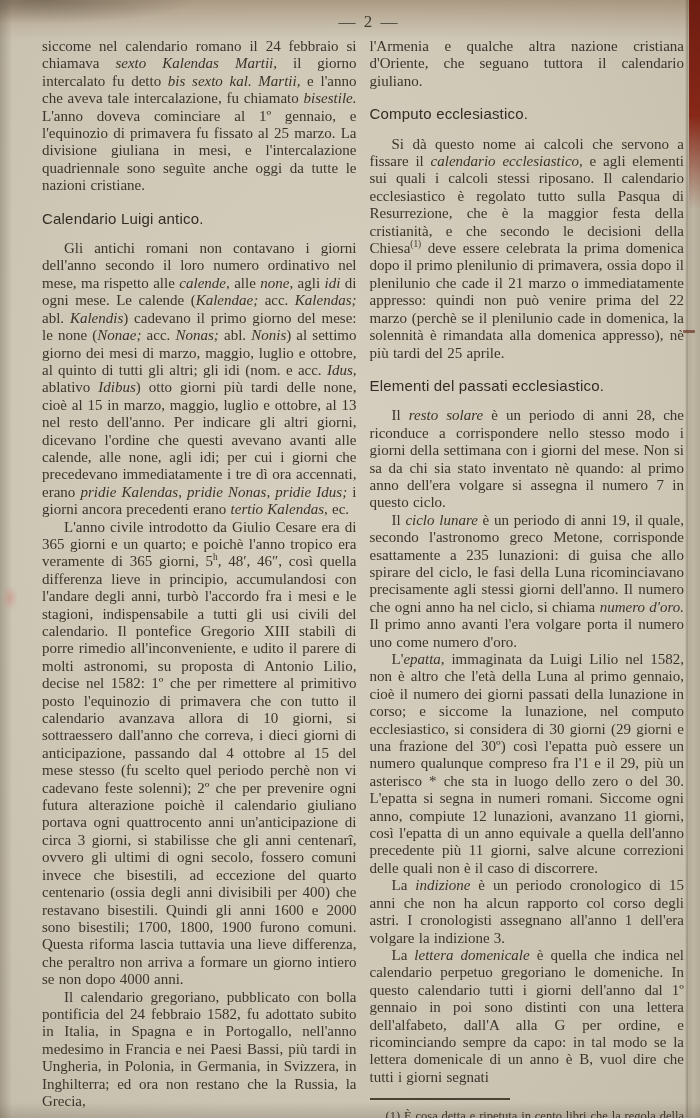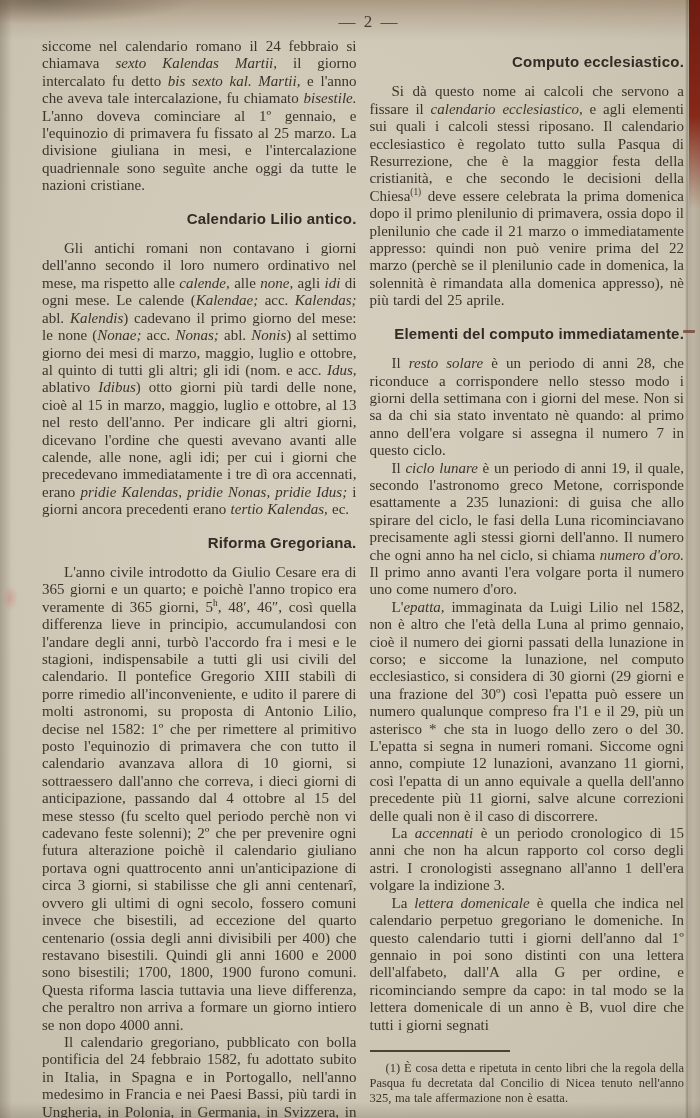--- a/index.html
+++ b/index.html
@@ -52,22 +52,22 @@
     font-size:17px; letter-spacing:2px; color:#453e33;
   }
   
   .content {
     position:absolute; top:38px; left:42px; right:16px; bottom:0;
     display:flex; gap:13px;
   }
   .col { flex:1 1 0; font-size:15px; line-height:17.4px; text-align:justify;
          display:flex; flex-direction:column; }
   .heading {
-    font-family:"Liberation Sans", sans-serif; font-weight:bold;
-    font-size:15px; text-align:right; text-indent:0;
+    font-family:"Liberation Sans", sans-serif; font-weight:normal;
+    font-size:15px; text-align:left; text-indent:0;
     margin:15px 0 13px; color:#322c24; letter-spacing:0.2px;
   }
   .para { margin:0; word-spacing:0.5px; }
   .para.indent { text-indent:22px; }
   .it { font-style:italic; }
   .sup { vertical-align:super; font-size:0.62em; line-height:0; }
   .footnote-wrap { margin-top:auto; padding-bottom:12px; }
   .footnote-rule { width:140px; border:none; border-top:2px solid #4a4234; margin:12px 0 9px; }
   .footnote { font-size:12.5px; line-height:15px; }
   .footnote .para.indent { text-indent:16px; }
@@ -84,36 +84,36 @@
   <div class="bottom-shade"></div>
   <div class="margin-mark"></div>
   <div class="pink-smudge"></div>
 
   <div class="page-number">— 2 —</div>
 
   <div class="content">
     <div class="col">
       <div>
           <p class="para"><span>siccome nel calendario romano il 24 febbraio si chiamava </span><span class="it">sexto Kalendas Martii,</span><span> il giorno intercalato fu detto </span><span class="it">bis sexto kal. Martii,</span><span> e l'anno che aveva tale intercalazione, fu chiamato </span><span class="it">bisestile.</span><span> L'anno doveva cominciare al 1º gennaio, e l'equinozio di primavera fu fissato al 25 marzo. La divisione giuliana in mesi, e l'intercalazione quadriennale sono seguìte anche oggi da tutte le nazioni cristiane.</span></p>
-          <h2 class="heading">Calendario Lilio antico.</h2>
+          <h2 class="heading">Calendario Luigi antico.</h2>
           <p class="para indent"><span>Gli antichi romani non contavano i giorni dell'anno secondo il loro numero ordinativo nel mese, ma rispetto alle </span><span class="it">calende,</span><span> alle </span><span class="it">none,</span><span> agli </span><span class="it">idi</span><span> di ogni mese. Le calende (</span><span class="it">Kalendae;</span><span> acc. </span><span class="it">Kalendas;</span><span> abl. </span><span class="it">Kalendis</span><span>) cadevano il primo giorno del mese: le none (</span><span class="it">Nonae;</span><span> acc. </span><span class="it">Nonas;</span><span> abl. </span><span class="it">Nonis</span><span>) al settimo giorno dei mesi di marzo, maggio, luglio e ottobre, al quinto di tutti gli altri; gli idi (nom. e acc. </span><span class="it">Idus,</span><span> ablativo </span><span class="it">Idibus</span><span>) otto giorni più tardi delle none, cioè al 15 in marzo, maggio, luglio e ottobre, al 13 nel resto dell'anno. Per indicare gli altri giorni, dicevano l'ordine che questi avevano avanti alle calende, alle none, agli idi; per cui i giorni che precedevano immediatamente i tre dì ora accennati, erano </span><span class="it">pridie Kalendas, pridie Nonas, pridie Idus;</span><span> i giorni ancora precedenti erano </span><span class="it">tertio Kalendas,</span><span> ec.</span></p>
-          <h2 class="heading">Riforma Gregoriana.</h2>
           <p class="para indent"><span>L'anno civile introdotto da Giulio Cesare era di 365 giorni e un quarto; e poichè l'anno tropico era veramente di 365 giorni, 5</span><span class="sup">h</span><span>, 48′, 46″, così quella differenza lieve in principio, accumulandosi con l'andare degli anni, turbò l'accordo fra i mesi e le stagioni, indispensabile a tutti gli usi civili del calendario. Il pontefice Gregorio XIII stabilì di porre rimedio all'inconveniente, e udito il parere di molti astronomi, su proposta di Antonio Lilio, decise nel 1582: 1º che per rimettere al primitivo posto l'equinozio di primavera che con tutto il calendario avanzava allora di 10 giorni, si sottraessero dall'anno che correva, i dieci giorni di anticipazione, passando dal 4 ottobre al 15 del mese stesso (fu scelto quel periodo perchè non vi cadevano feste solenni); 2º che per prevenire ogni futura alterazione poichè il calendario giuliano portava ogni quattrocento anni un'anticipazione di circa 3 giorni, si stabilisse che gli anni centenarî, ovvero gli ultimi di ogni secolo, fossero comuni invece che bisestili, ad eccezione del quarto centenario (ossia degli anni divisibili per 400) che restavano bisestili. Quindi gli anni 1600 e 2000 sono bisestili; 1700, 1800, 1900 furono comuni. Questa riforma lascia tuttavia una lieve differenza, che peraltro non arriva a formare un giorno intiero se non dopo 4000 anni.</span></p>
           <p class="para indent"><span>Il calendario gregoriano, pubblicato con bolla pontificia del 24 febbraio 1582, fu adottato subito in Italia, in Spagna e in Portogallo, nell'anno medesimo in Francia e nei Paesi Bassi, più tardi in Ungheria, in Polonia, in Germania, in Svizzera, in Inghilterra; ed ora non restano che la Russia, la Grecia,</span></p>
         </div>
     </div>
     <div class="col">
       <div>
+          <p class="para"><span>l'Armenia e qualche altra nazione cristiana d'Oriente, che seguano tuttora il calendario giuliano.</span></p>
           <h2 class="heading">Computo ecclesiastico.</h2>
           <p class="para indent"><span>Si dà questo nome ai calcoli che servono a fissare il </span><span class="it">calendario ecclesiastico,</span><span> e agli elementi sui quali i calcoli stessi riposano. Il calendario ecclesiastico è regolato tutto sulla Pasqua di Resurrezione, che è la maggior festa della cristianità, e che secondo le decisioni della Chiesa</span><span class="sup">(1)</span><span> deve essere celebrata la prima domenica dopo il primo plenilunio di primavera, ossia dopo il plenilunio che cade il 21 marzo o immediatamente appresso: quindi non può venire prima del 22 marzo (perchè se il plenilunio cade in domenica, la solennità è rimandata alla domenica appresso), nè più tardi del 25 aprile.</span></p>
-          <h2 class="heading">Elementi del computo immediatamente.</h2>
+          <h2 class="heading">Elementi del passati ecclesiastico.</h2>
           <p class="para indent"><span>Il </span><span class="it">resto solare</span><span> è un periodo di anni 28, che riconduce a corrispondere nello stesso modo i giorni della settimana con i giorni del mese. Non si sa da chi sia stato inventato nè quando: al primo anno dell'era volgare si assegna il numero 7 in questo ciclo.</span></p>
           <p class="para indent"><span>Il </span><span class="it">ciclo lunare</span><span> è un periodo di anni 19, il quale, secondo l'astronomo greco Metone, corrisponde esattamente a 235 lunazioni: di guisa che allo spirare del ciclo, le fasi della Luna ricominciavano precisamente agli stessi giorni dell'anno. Il numero che ogni anno ha nel ciclo, si chiama </span><span class="it">numero d'oro.</span><span> Il primo anno avanti l'era volgare porta il numero uno come numero d'oro.</span></p>
           <p class="para indent"><span>L'</span><span class="it">epatta,</span><span> immaginata da Luigi Lilio nel 1582, non è altro che l'età della Luna al primo gennaio, cioè il numero dei giorni passati della lunazione in corso; e siccome la lunazione, nel computo ecclesiastico, si considera di 30 giorni (29 giorni e una frazione del 30º) così l'epatta può essere un numero qualunque compreso fra l'1 e il 29, più un asterisco * che sta in luogo dello zero o del 30. L'epatta si segna in numeri romani. Siccome ogni anno, compiute 12 lunazioni, avanzano 11 giorni, così l'epatta di un anno equivale a quella dell'anno precedente più 11 giorni, salve alcune correzioni delle quali non è il caso di discorrere.</span></p>
-          <p class="para indent"><span>La </span><span class="it">accennati</span><span> è un periodo cronologico di 15 anni che non ha alcun rapporto col corso degli astri. I cronologisti assegnano all'anno 1 dell'era volgare la indizione 3.</span></p>
+          <p class="para indent"><span>La </span><span class="it">indizione</span><span> è un periodo cronologico di 15 anni che non ha alcun rapporto col corso degli astri. I cronologisti assegnano all'anno 1 dell'era volgare la indizione 3.</span></p>
           <p class="para indent"><span>La </span><span class="it">lettera domenicale</span><span> è quella che indica nel calendario perpetuo gregoriano le domeniche. In questo calendario tutti i giorni dell'anno dal 1º gennaio in poi sono distinti con una lettera dell'alfabeto, dall'A alla G per ordine, e ricominciando sempre da capo: in tal modo se la lettera domenicale di un anno è B, vuol dire che tutti i giorni segnati</span></p>
         </div>
       <div class="footnote-wrap">
         <hr class="footnote-rule">
         <div class="footnote">
             <p class="para indent"><span>(1) È cosa detta e ripetuta in cento libri che la regola della Pasqua fu decretata dal Concilio di Nicea tenuto nell'anno 325, ma tale affermazione non è esatta.</span></p>
           </div>
       </div>
     </div>
   </div>

